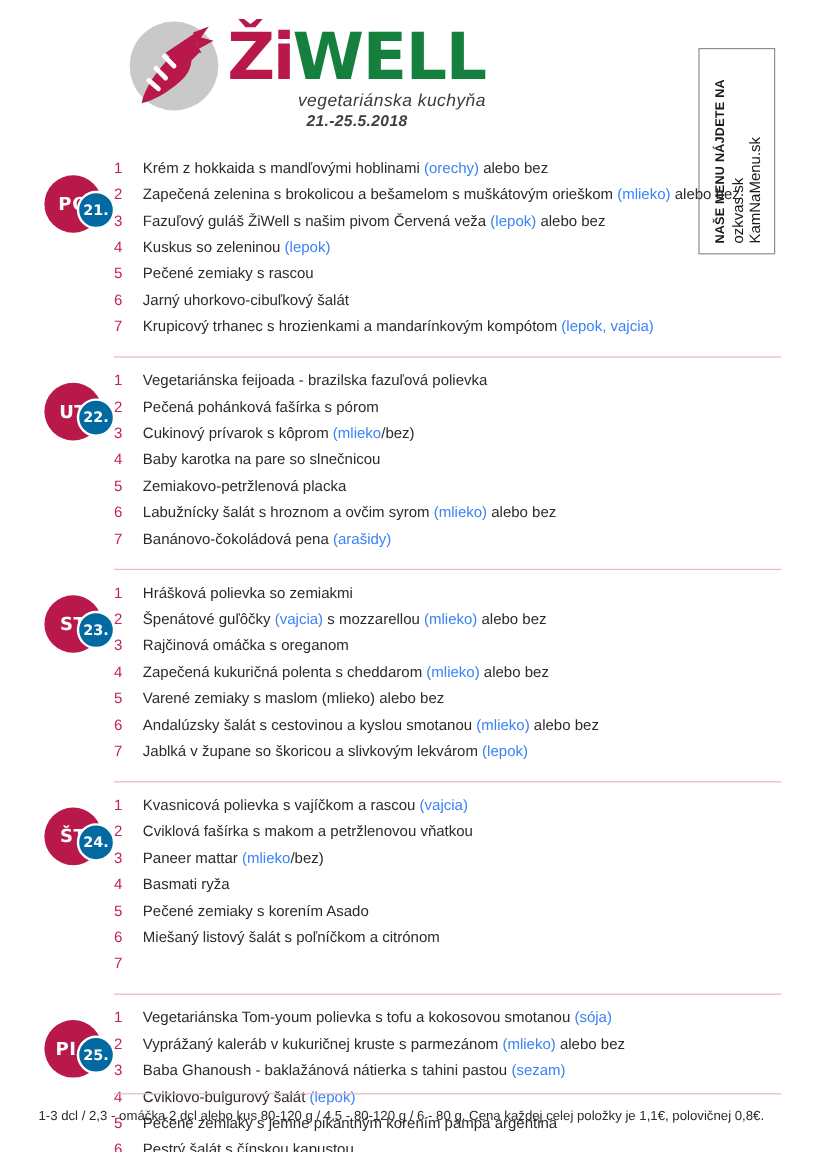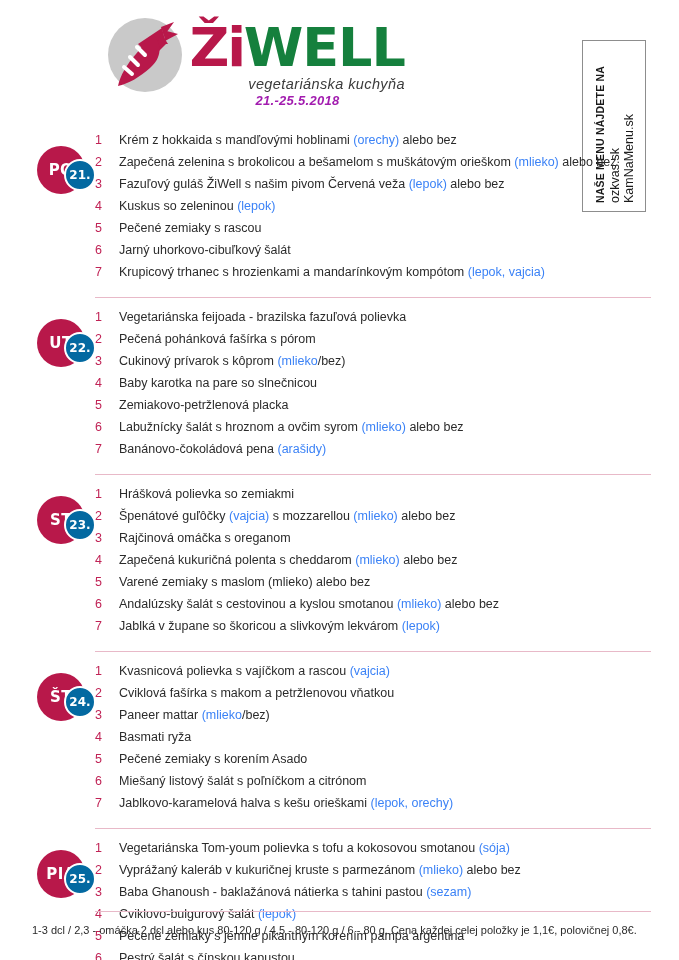--- a/index.html
+++ b/index.html
@@ -76,21 +76,21 @@
     font-size: 14.5px;
     color: #3b3b3b;
     margin-top: 2px;
     letter-spacing: 0.4px;
   }
   .dateline {
     text-align: center;
     font-style: italic;
     font-weight: bold;
     font-size: 13px;
-    color: #a21caf;
+    color: #404040;
     margin-top: 1px;
     letter-spacing: 0.3px;
   }
 
   
   .vbox {
     position: absolute;
     left: 582px;
     top: 40px;
     width: 64px;
@@ -388,21 +388,20 @@
       <div class="item">
         <span class="item-num">5</span>
         <span class="item-text"><span class="tag-plain">Pečené zemiaky s korením Asado</span></span>
       </div>
       <div class="item">
         <span class="item-num">6</span>
         <span class="item-text"><span class="tag-plain">Miešaný listový šalát s poľníčkom a citrónom</span></span>
       </div>
       <div class="item">
         <span class="item-num">7</span>
-        <span class="item-text"><span class="tag-plain">Jablkovo-karamelová halva s kešu orieškami </span><span class="tag">(lepok, orechy)</span></span>
       </div>
     </div>
     <div class="sep"></div>
     <div class="day" style="padding-top: 12px; padding-bottom: 10px;">
       <div class="day-badge">
         <div class="circle-main">PIA</div>
         <div class="circle-sub">25.</div>
       </div>
       <div class="item">
         <span class="item-num">1</span>

